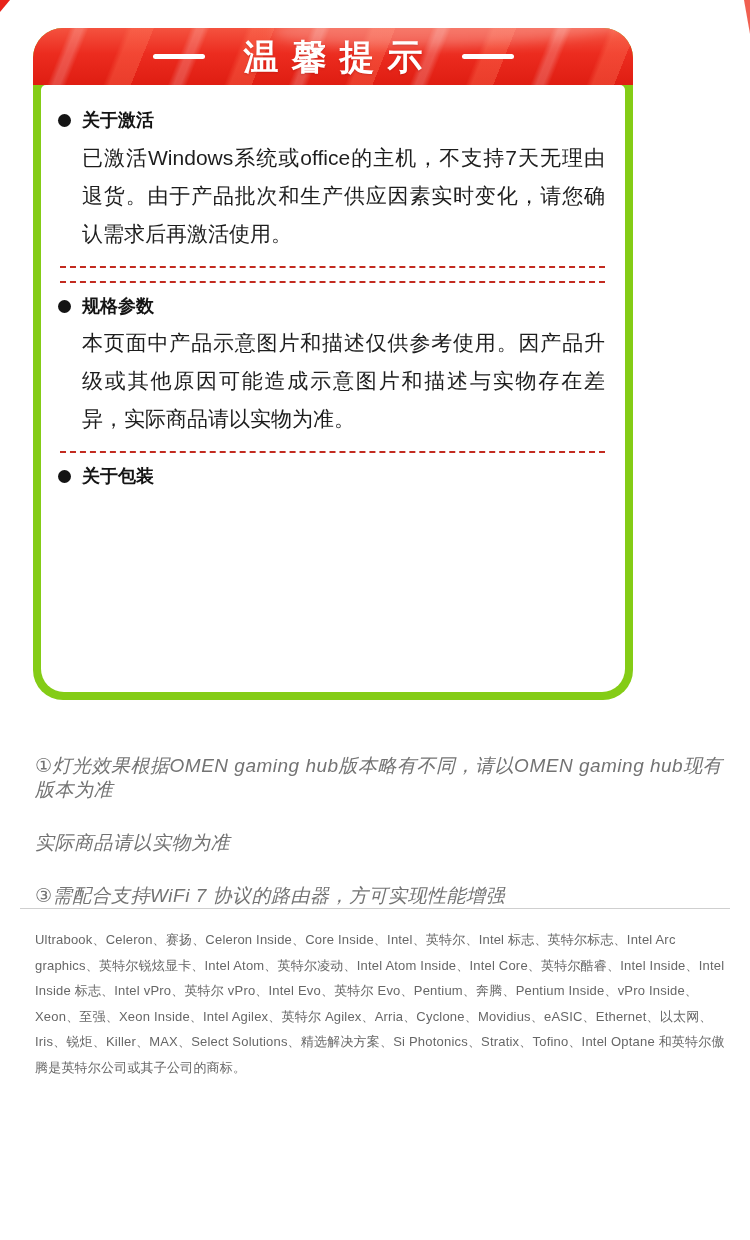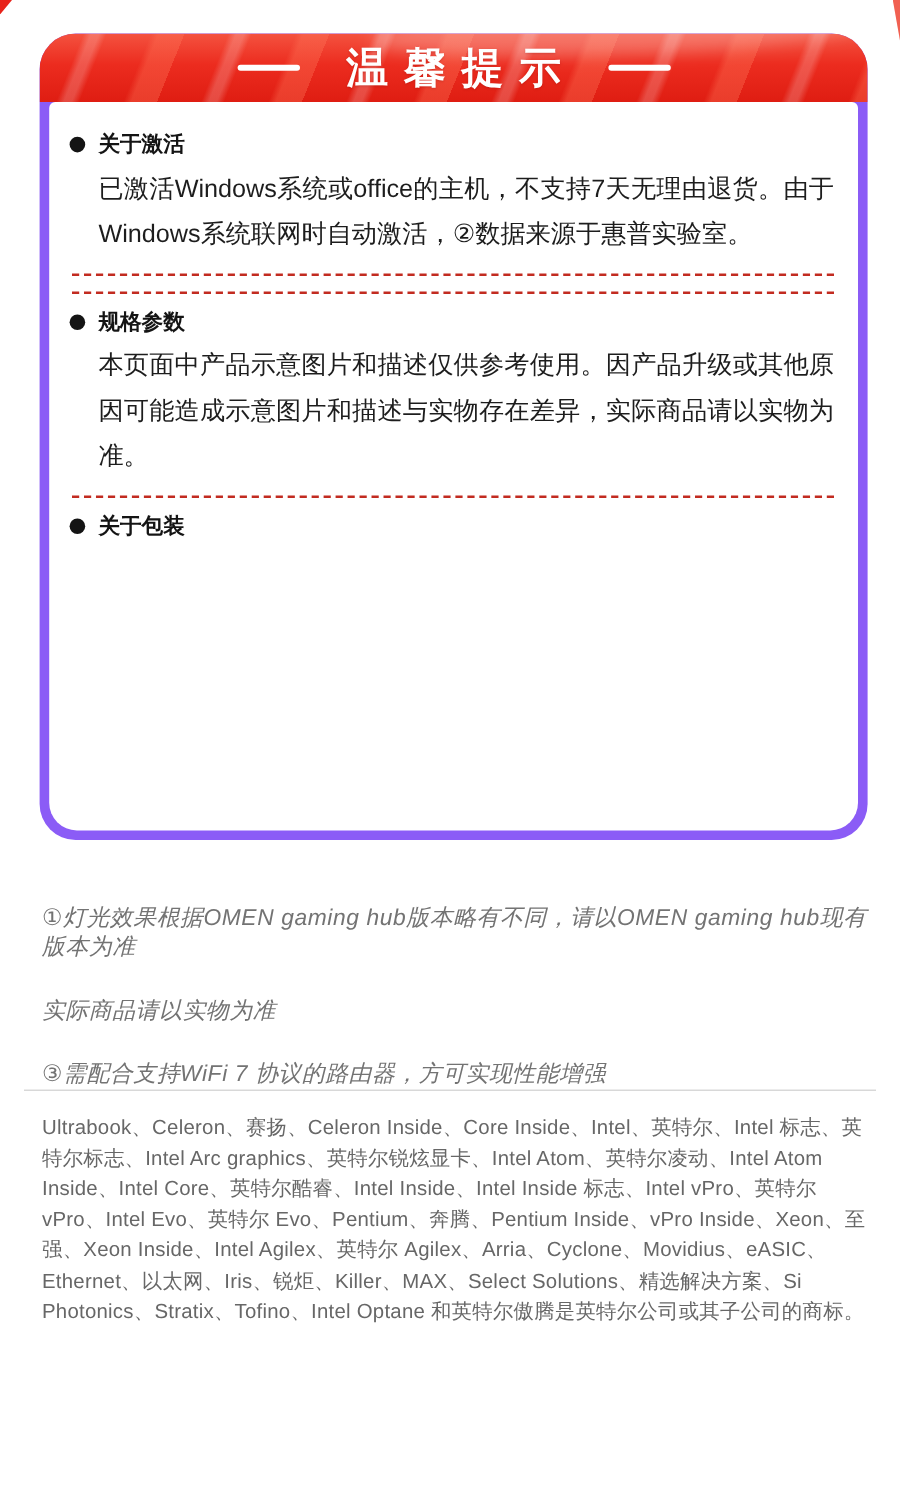--- a/index.html
+++ b/index.html
@@ -16,22 +16,22 @@
     background:#e8231a; clip-path:polygon(0 0,100% 0,0 100%);
   }
   .corner-accent-tr{
     position:absolute; top:0; right:0; width:6px; height:34px;
     background:#ef4433; clip-path:polygon(100% 0,0 0,100% 100%);
     opacity:.85;
   }
 
   
   .tip-card{
-    position:absolute; left:33px; top:28px; width:690px; height:672px;
-    background:#8b5cf6; border-radius:30px;
+    position:absolute; left:33px; top:28px; width:600px; height:672px;
+    background:#84cc16; border-radius:30px;
   }
   .tip-card-header{
     position:relative; height:57px; border-radius:30px 30px 0 0; overflow:hidden;
     background:
       repeating-linear-gradient(112deg,
         rgba(255,255,255,0.00) 0px,  rgba(255,255,255,0.00) 34px,
         rgba(255,255,255,0.20) 40px, rgba(255,255,255,0.20) 46px,
         rgba(255,255,255,0.00) 52px, rgba(255,255,255,0.00) 86px,
         rgba(255,120,90,0.35) 92px,  rgba(255,120,90,0.35) 112px),
       linear-gradient(180deg,#f4523f 0%, #ec2c1f 45%, #df1d12 100%);
@@ -80,21 +80,21 @@
     font-style:italic;
   }
 
   
   .legal-divider{
     position:absolute; left:20px; right:20px; top:908px;
     border:none; border-top:1px solid #cfcfcf; margin:0;
   }
   .legal-text{
     position:absolute; left:35px; top:927px; width:692px;
-    font-size:17px; line-height:25.5px; color:#676767;
+    font-size:13px; line-height:25.5px; color:#676767;
     letter-spacing:.2px;
   }
 </style>
 </head>
 <body>
 
 <div class="corner-accent-tl"></div>
 <div class="corner-accent-tr"></div>
 
 <div class="tip-card">
@@ -106,21 +106,21 @@
     </div>
   </div>
 
   <div class="tip-card-body">
 
     <div class="tip-section">
       <div class="section-heading">
         <span class="bullet-dot"></span>
         <span>关于激活</span>
       </div>
-      <div class="section-body">已激活Windows系统或office的主机，不支持7天无理由退货。由于Windows系统联网时自动激活，②数据来源于惠普实验室。</div>
+      <div class="section-body">已激活Windows系统或office的主机，不支持7天无理由退货。由于产品批次和生产供应因素实时变化，请您确认需求后再激活使用。</div>
     </div>
     <hr class="dashed-divider">
 
     <hr class="dashed-divider">
 
     <div class="tip-section">
       <div class="section-heading">
         <span class="bullet-dot"></span>
         <span>规格参数</span>
       </div>

